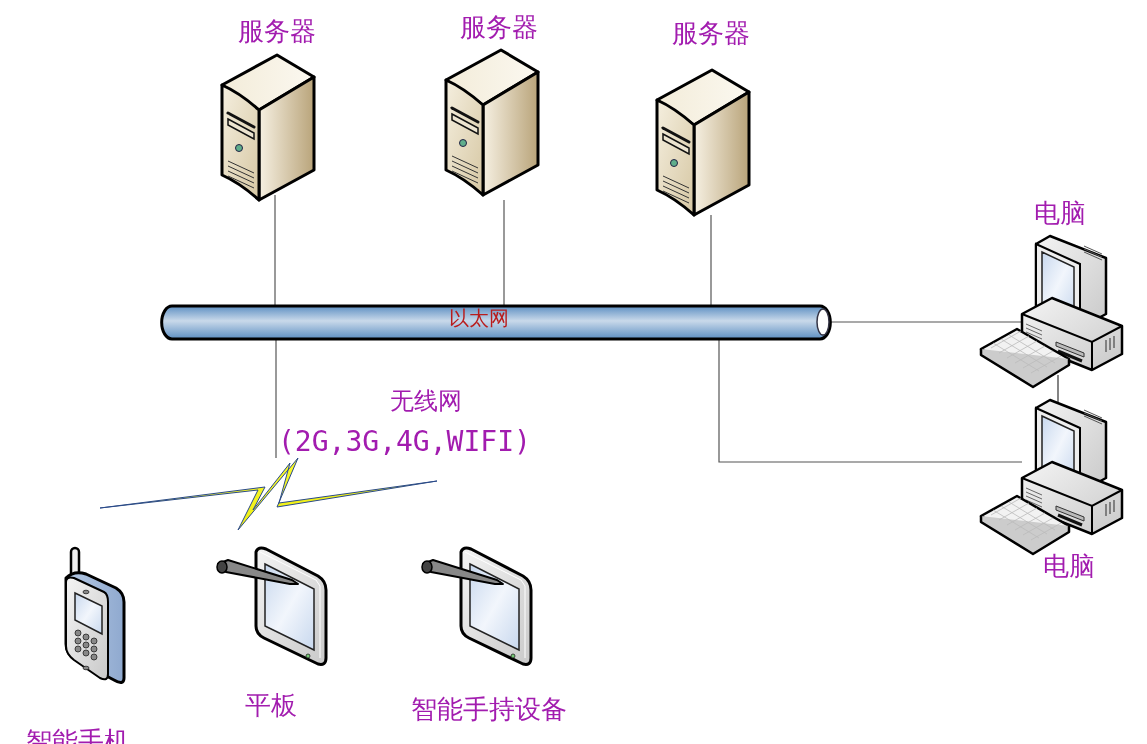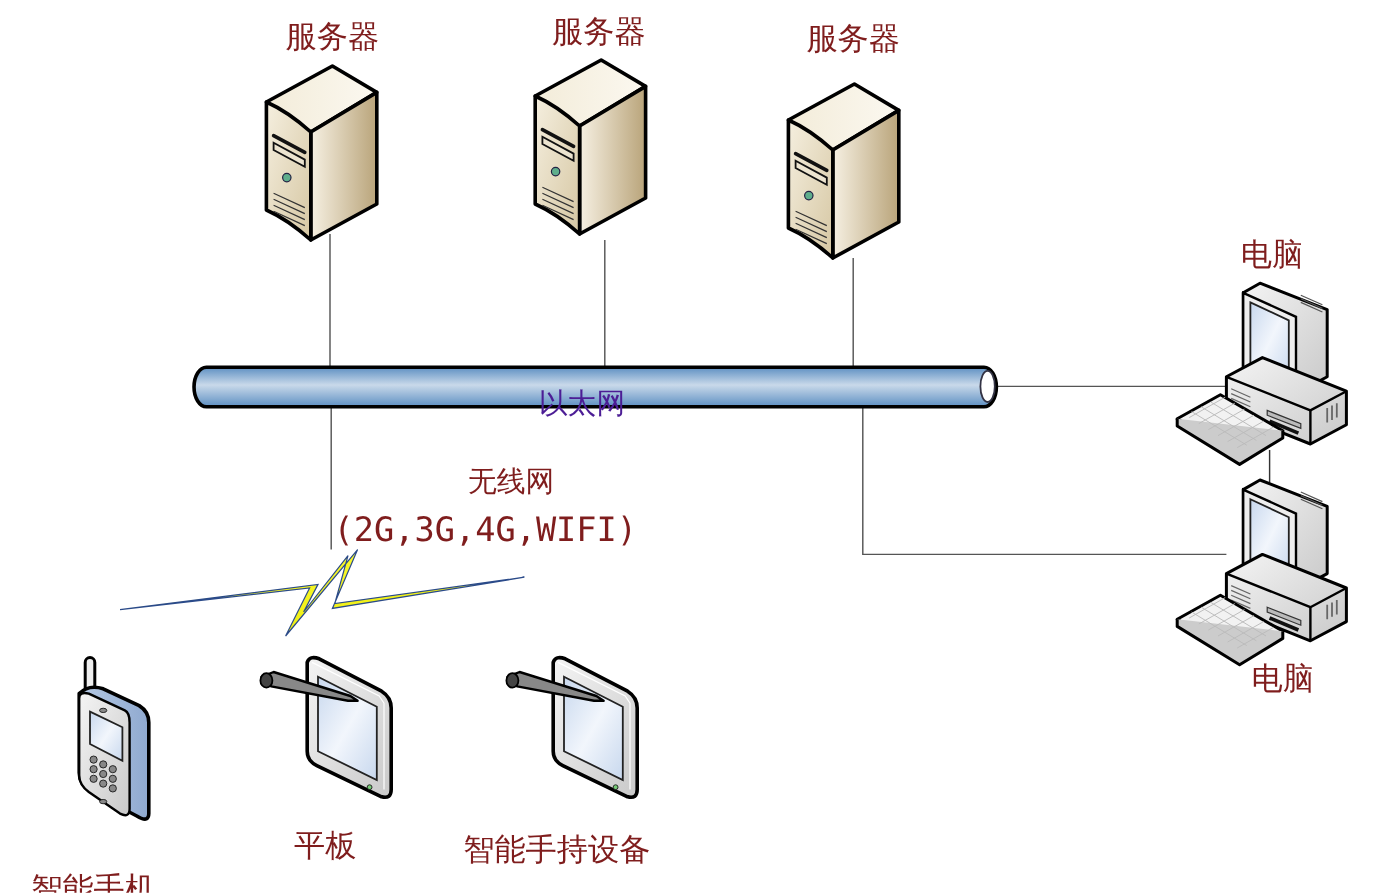--- a/index.html
+++ b/index.html
@@ -1,21 +1,21 @@
 <!DOCTYPE html>
 <html><head>
 <meta charset="utf-8">
 <style>
   html,body{margin:0;padding:0;background:#fff;}
   body{width:1147px;height:744px;position:relative;overflow:hidden;font-family:"DejaVu Sans",sans-serif;}
-  .lbl{position:absolute;font-family:"DejaVu Sans",sans-serif;font-size:26px;color:#7f1d1d;white-space:nowrap;line-height:1;}
+  .lbl{position:absolute;font-family:"DejaVu Sans",sans-serif;font-size:26px;color:#a21caf;white-space:nowrap;line-height:1;}
   .lbl-sm{font-size:24px;}
   .mono{font-family:"DejaVu Sans Mono",monospace;font-size:28px;}
   svg{position:absolute;left:0;top:0;}
-  .bus-label{position:absolute;font-size:24px;color:#4c1d95;line-height:1;margin-top:16px;}
+  .bus-label{position:absolute;font-size:20px;color:#b91c1c;line-height:1;}
 </style>
 </head>
 <body>
 
 <svg width="1147" height="744" viewBox="0 0 1147 744">
   <defs>
     <linearGradient id="busGrad" x1="0" y1="0" x2="0" y2="1">
       <stop offset="0" stop-color="#5d8fc2"></stop>
       <stop offset="0.45" stop-color="#c9d9ea"></stop>
       <stop offset="1" stop-color="#5d8fc2"></stop>
@@ -177,13 +177,13 @@
 <div class="bus-label" style="left:449px;top:308px;">以太网</div>
 
 <div class="lbl" style="left:1034px;top:200px;">电脑</div>
 <div class="lbl" style="left:1043px;top:553px;">电脑</div>
 
 <div class="lbl lbl-sm" style="left:346px;top:389px;margin-left:44px;">无线网</div>
 <div class="lbl mono" style="left:278px;top:428px;">(2G,3G,4G,WIFI)</div>
 
 <div class="lbl" style="left:26px;top:692px;margin-top:36px;">智能手机</div>
 <div class="lbl" style="left:245px;top:692px;">平板</div>
-<div class="lbl" style="left:386px;top:696px;">智能手持设备</div>
+<div class="lbl" style="left:411px;top:696px;">智能手持设备</div>
 
 </body></html>

